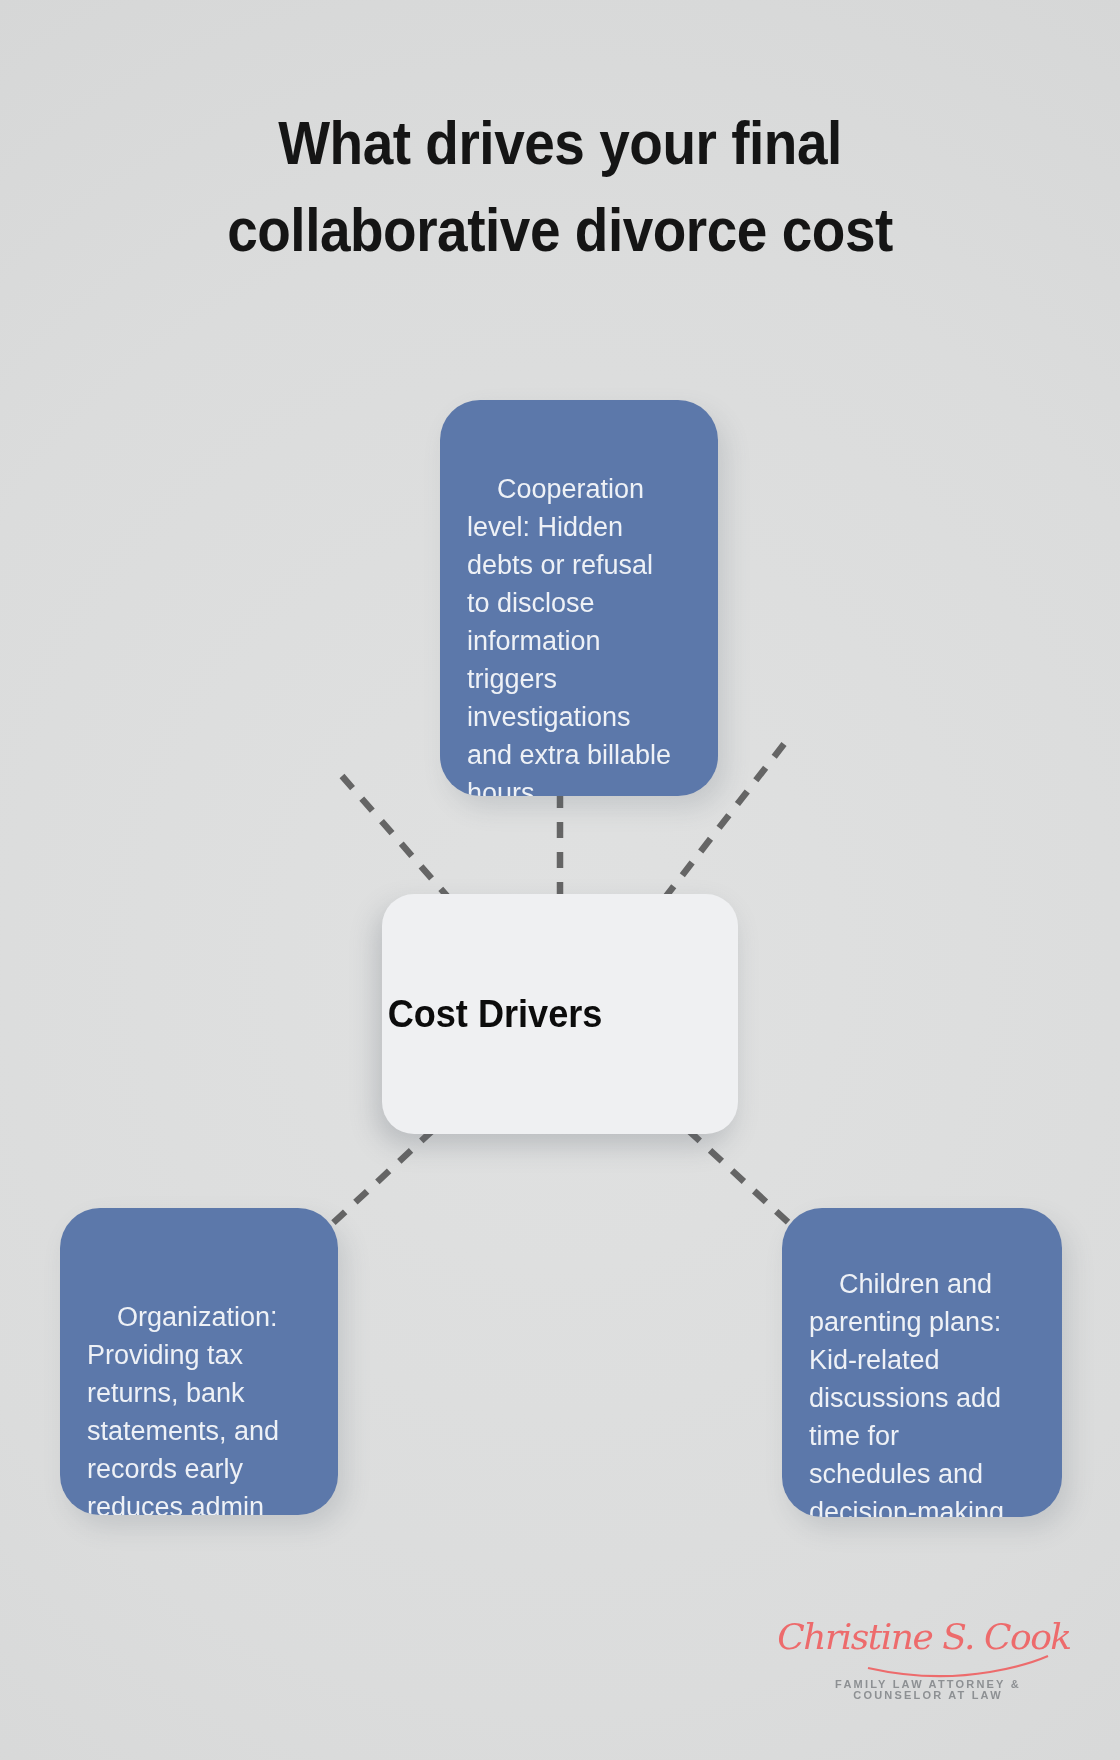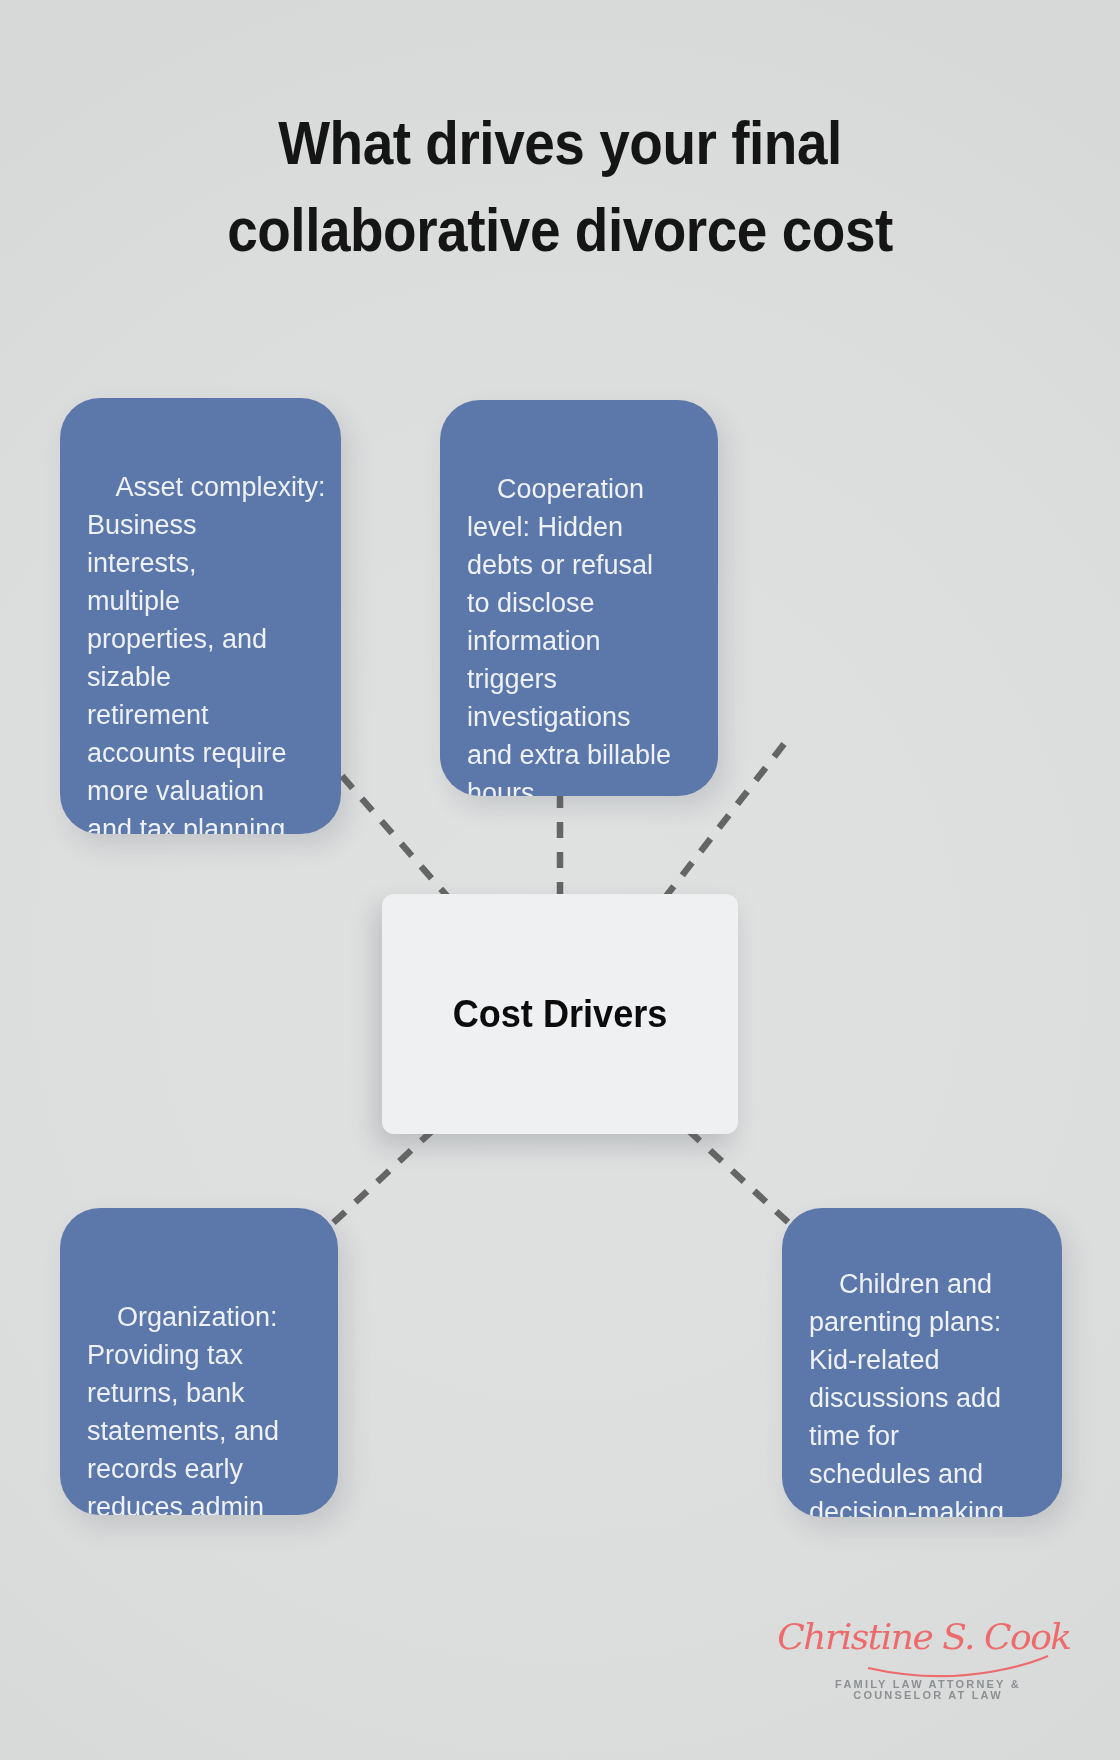--- a/index.html
+++ b/index.html
@@ -32,23 +32,23 @@
     box-shadow: 8px 12px 24px rgba(90,98,110,0.18);
   }
   .node-tl { left:60px;  top:398px;  width:281px; height:436px; }
   .node-tm { left:440px; top:400px;  width:278px; height:396px; }
   .node-tr { left:782px; top:402px;  width:280px; height:344px; }
   .node-bl { left:60px;  top:1208px; width:278px; height:307px; padding-top:52px; }
   .node-br { left:782px; top:1208px; width:280px; height:309px; padding-top:19px; }
 
   .center-node {
     position:absolute; left:382px; top:894px; width:356px; height:240px;
-    background:var(--color-center,#eff0f2); border-radius:12px;
+    background:var(--color-center,#eff0f2); border-radius:32px;
     box-shadow: -6px 12px 26px rgba(95,100,110,0.28);
-    display:flex; align-items:center; justify-content:center;
+    display:flex; align-items:center; 
   }
   .center-label {
     font-size:38px; font-weight:bold; color:#0c0c0c;
     transform:scaleX(0.95);
   }
 
   .brand-name {
     position:absolute; top:1616px; left:724px; width:400px;
     text-align:center;
     font-family:"DejaVu Serif", serif; font-style:italic;
@@ -75,32 +75,20 @@
   </div>
 
   <svg class="connectors" viewBox="0 0 1120 1760" xmlns="http://www.w3.org/2000/svg">
     <line x1="342" y1="776" x2="454" y2="904"></line>
     <line x1="560" y1="792" x2="560" y2="898"></line>
     <line x1="784" y1="744" x2="660" y2="904"></line>
     <line x1="433" y1="1130" x2="332" y2="1224"></line>
     <line x1="688" y1="1130" x2="790" y2="1224"></line>
   </svg>
 
-  <div class="node node-tl">
-    <span>Asset complexity:
-Business
-interests,
-multiple
-properties, and
-sizable
-retirement
-accounts require
-more valuation
-and tax planning.</span>
-  </div>
 
   <div class="node node-tm">
     <span>Cooperation
 level: Hidden
 debts or refusal
 to disclose
 information
 triggers
 investigations
 and extra billable

